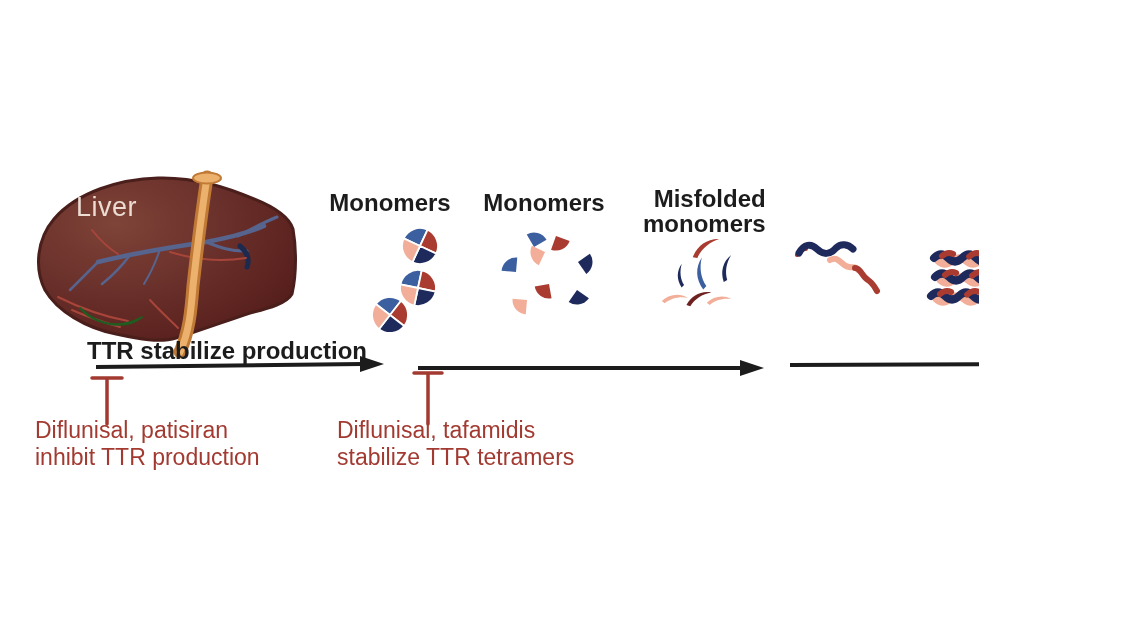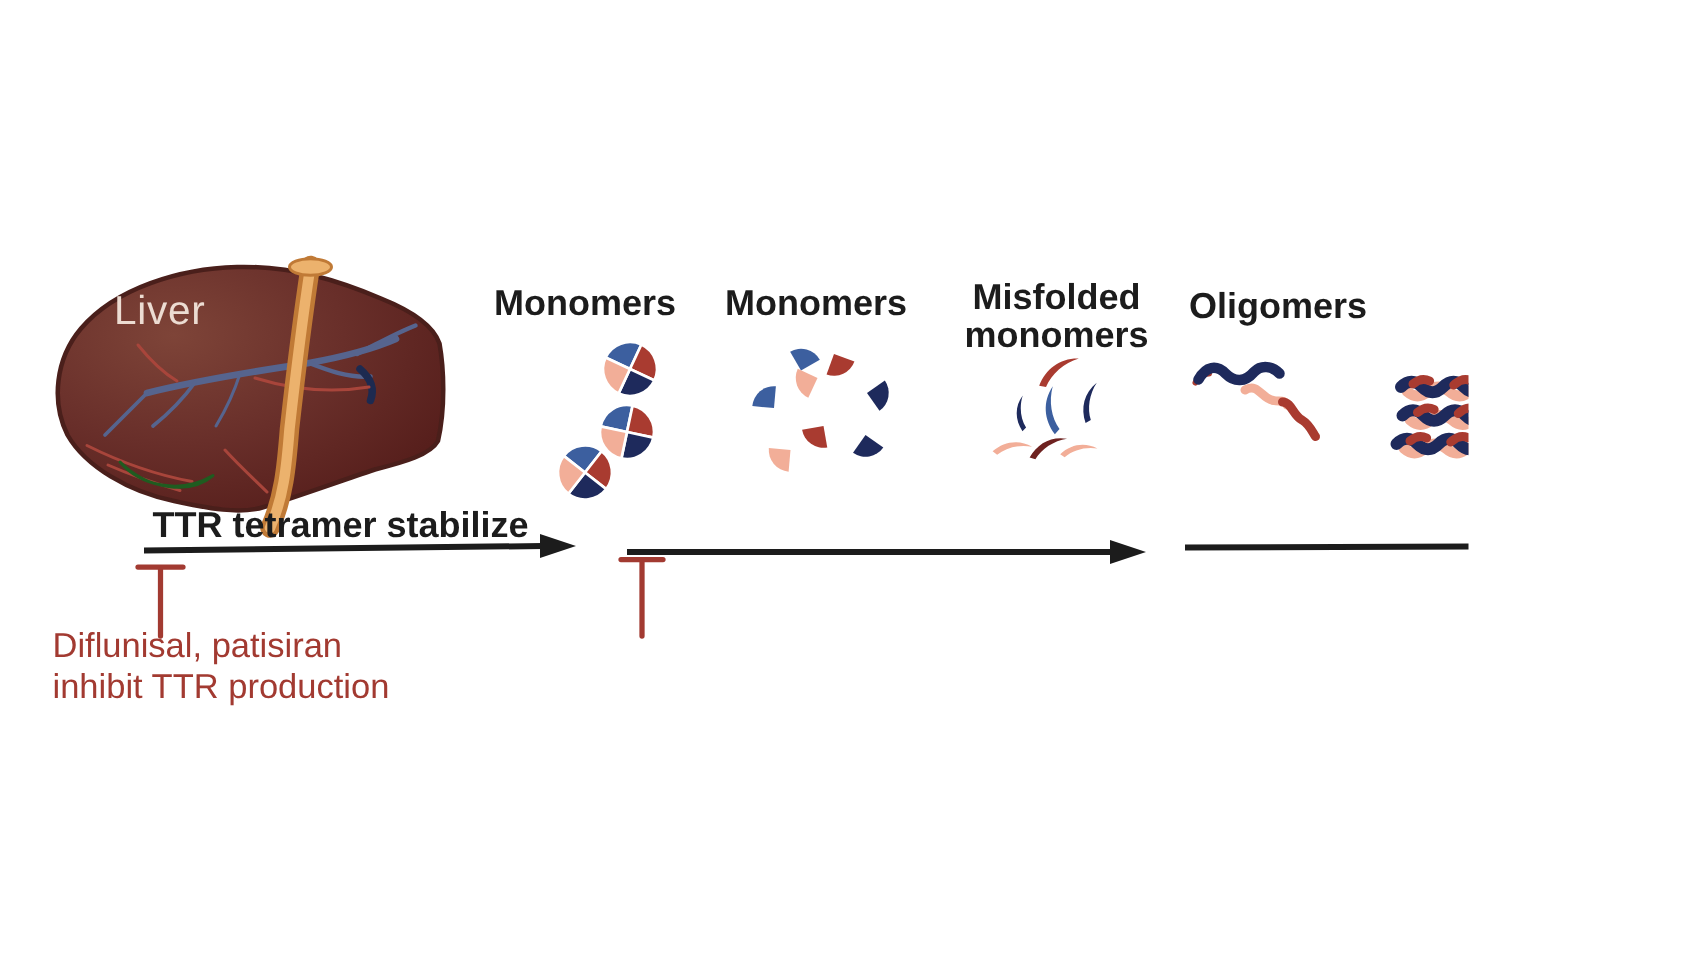--- a/index.html
+++ b/index.html
@@ -9,21 +9,21 @@
   }
   svg.art{position:absolute;left:0;top:0;}
   .organ-label{
     position:absolute;left:76px;top:192px;
     color:var(--liver-text,#ecdcd2);font-size:27px;font-weight:500;letter-spacing:.5px;
   }
   .stage-label{
     position:absolute;color:var(--label-black,#1c1c1c);
     font-size:24px;font-weight:600;text-align:center;white-space:nowrap;
   }
-  .stage-label.two-line{text-align:center;line-height:1.05;}
+  .stage-label.two-line{text-align:right;line-height:1.05;}
   .process-label{
     position:absolute;color:var(--label-black,#1c1c1c);
     font-size:24px;font-weight:600;text-align:center;white-space:nowrap;
   }
   .drug-note{
     position:absolute;color:var(--annotation-red,#a23a31);
     font-size:23px;font-weight:500;line-height:1.18;white-space:nowrap;
   }
   
   .f-blue{fill:var(--subunit-blue,#3c5f9f);}
@@ -161,22 +161,25 @@
   </svg>
 
   <div class="organ-label">Liver</div>
 
   <div class="stage-label" style="left:324px;top:189px;width:132px">Monomers</div>
   <div class="stage-label" style="left:478px;top:189px;width:132px">Monomers</div>
   <div class="stage-label two-line" style="left:643px;top:186px">
     <div>Misfolded</div>
     <div>monomers</div>
   </div>
-  <div class="stage-label" style="left:786px;top:191px;width:132px">Oligomers</div>
 
-  <div class="process-label" style="left:78px;top:337px;width:298px">TTR tetramer stabilize</div>
+  <div class="process-label" style="left:78px;top:337px;width:298px">TTR stabilize production</div>
 
   <div class="drug-note" style="left:35px;top:417px">
     <div>Diflunisal, patisiran</div>
     <div>inhibit TTR production</div>
   </div>
+  <div class="drug-note" style="left:337px;top:417px">
+    <div>Diflunisal,  tafamidis</div>
+    <div>stabilize TTR tetramers</div>
+  </div>
 
 </div>
 
 </body></html>

